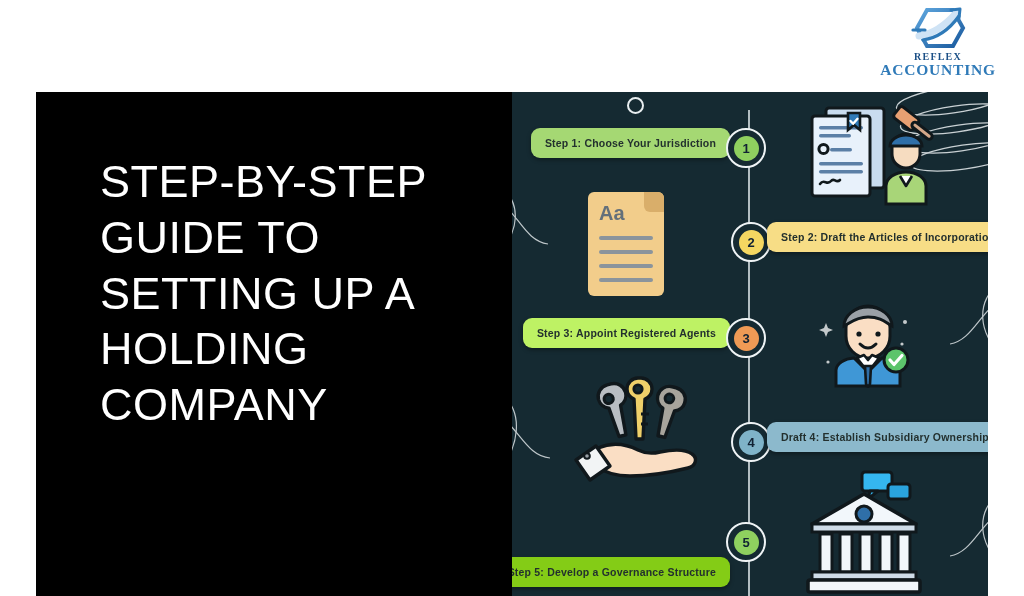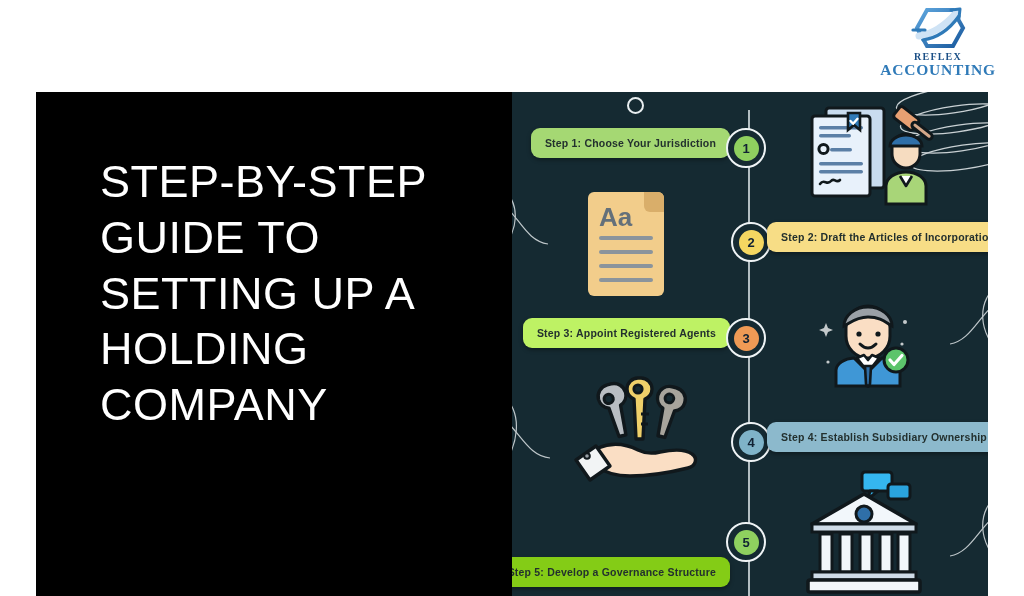--- a/index.html
+++ b/index.html
@@ -51,21 +51,21 @@
   .step.left .pill{margin-right:-4px;}
   .step.right .pill{margin-left:-4px;}
 
   .illus{position:absolute;}
 
   
   .aa-doc{position:absolute;left:0;top:0;width:76px;height:104px;background:#f2cd8b;
       border-radius:6px;}
   .aa-fold{position:absolute;right:0;top:0;width:20px;height:20px;background:#d9ae6a;
       border-radius:0 6px 0 6px;}
-  .aa-text{position:absolute;left:11px;top:10px;font-size:26px;font-weight:700;color:#64707a;
+  .aa-text{position:absolute;left:11px;top:10px;font-size:20px;font-weight:700;color:#64707a;
       font-family:"Liberation Sans",sans-serif;}
   .aa-line{position:absolute;left:11px;height:4px;width:54px;background:#8b949c;border-radius:2px;}
 </style>
 </head>
 <body>
 
 <div class="page">
 
   <div class="brand">
     <div class="brand-mark">
@@ -265,21 +265,21 @@
       </div>
     </div>
 
     <div class="step right" style="left:219px;top:330px;">
       <div class="marker">
         <div class="inner" style="background:#7fb3c8;">
           <span>4</span>
         </div>
       </div>
       <div class="pill" style="background:#8cb9cc;">
-        <span>Step 4: Establish Subsidiary Ownership</span>
+        <span>Draft 4: Establish Subsidiary Ownership</span>
       </div>
     </div>
 
     <div class="step left" style="left:0px;top:430px;width:254px;">
       <div class="pill" style="background:#84cc16;margin-top:35px;">
         <span>Step 5: Develop a Governance Structure</span>
       </div>
       <div class="marker">
         <div class="inner" style="background:#8fd05f;">
           <span>5</span>

